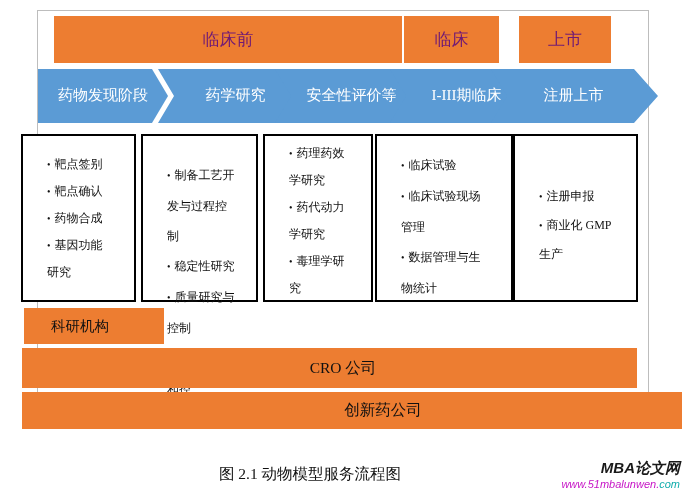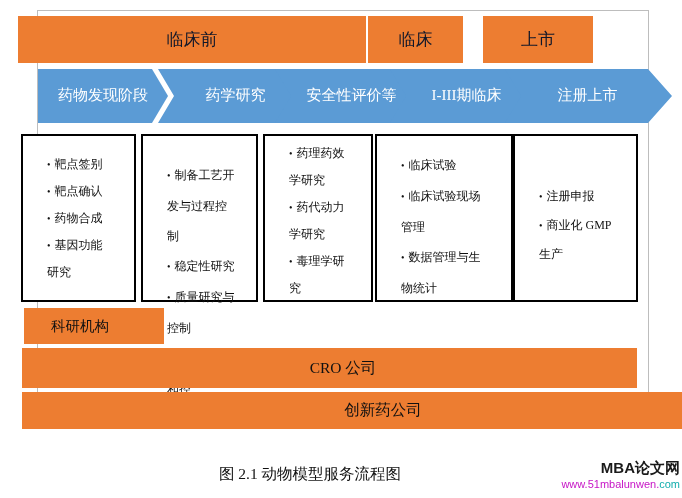--- a/index.html
+++ b/index.html
@@ -6,39 +6,39 @@
   #stage{position:relative;width:682px;height:498px;background:#fff;overflow:hidden;
          font-family:"Liberation Serif","DejaVu Serif",serif;}
 
   
   .frame{position:absolute;left:37px;top:10px;width:610px;height:413px;
          border:1px solid #bdbdbd;z-index:0;}
 
   
   .phase-seg{position:absolute;top:16px;height:47px;background:#ED7D31;
              display:flex;align-items:center;justify-content:center;
-             color:#0f172a;font-size:17px;z-index:2;}
+             color:#701a75;font-size:17px;z-index:2;margin-left:36px;}
   .phase-1{left:18px;width:348px;}
   .phase-2{left:368px;width:95px;}
-  .phase-3{left:483px;width:110px;}
+  .phase-3{left:483px;width:92px;}
 
   
   .chev{position:absolute;top:69px;height:54px;background:#5B9BD5;color:#fff;
         display:flex;align-items:center;justify-content:center;font-size:15px;
         z-index:2;text-align:center;line-height:1.45;}
   .chev-first{clip-path:polygon(0 0,calc(100% - 16px) 0,100% 50%,calc(100% - 16px) 100%,0 100%);}
   .chev-mid{clip-path:polygon(0 0,calc(100% - 16px) 0,100% 50%,calc(100% - 16px) 100%,0 100%,16px 50%);
             padding-left:14px;}
   .chev-last{clip-path:polygon(0 0,calc(100% - 24px) 0,100% 50%,calc(100% - 24px) 100%,0 100%,16px 50%);
              padding-left:10px;padding-right:12px;}
   .chev-1{left:38px;width:130px;}
   .chev-2{left:158px;width:127px;justify-content:center;}
   .chev-3{left:275px;width:125px;}
   .chev-4{left:390px;width:125px;}
-  .chev-5{left:505px;width:145px;}
+  .chev-5{left:491px;width:145px;}
   .chev .two-line{display:flex;flex-direction:row;}
 
   
   .dbox{position:absolute;top:134px;height:168px;background:#fff;border:2px solid #000;
         box-sizing:border-box;z-index:2;display:flex;flex-direction:column;
         font-size:12px;color:#111;}
   .dbox ul{list-style:none;margin:16px;padding:0 4px 0 8px;}
   .dbox li{line-height:27px;}
   .dot{font-size:10px;margin-right:4px;}
   .box-1{left:21px;width:115px;justify-content:center;padding-top:0;}
@@ -53,21 +53,21 @@
   
   .actor{position:absolute;background:#ED7D31;color:#111;display:flex;align-items:center;z-index:2;padding-left:27px;}
   .actor-1{left:24px;top:308px;width:113px;height:36px;font-size:14.5px;}
   .actor-2{left:22px;top:348px;width:588px;height:40px;font-size:15.5px;justify-content:center;}
   .actor-3{left:22px;top:392px;width:668px;height:37px;font-size:15.5px;justify-content:center;}
 
   
   .caption{position:absolute;left:20px;top:464px;width:580px;text-align:center;
            font-size:15.5px;color:#111;z-index:2;}
   .wm{position:absolute;right:2px;top:458px;text-align:right;z-index:2;
-      font-family:"Liberation Sans","DejaVu Sans",sans-serif;}
+      font-family:"Liberation Sans","DejaVu Sans",sans-serif;font-style:italic;}
   .wm-brand{font-size:15px;font-weight:bold;color:#1a1a1a;line-height:1.3;}
   .wm-url{font-size:11px;line-height:1.1;}
   .wm-url .pink{color:#c615c6;}
   .wm-url .teal{color:#12adad;}
 </style>
 </head>
 <body>
 
 <div id="stage">
 

